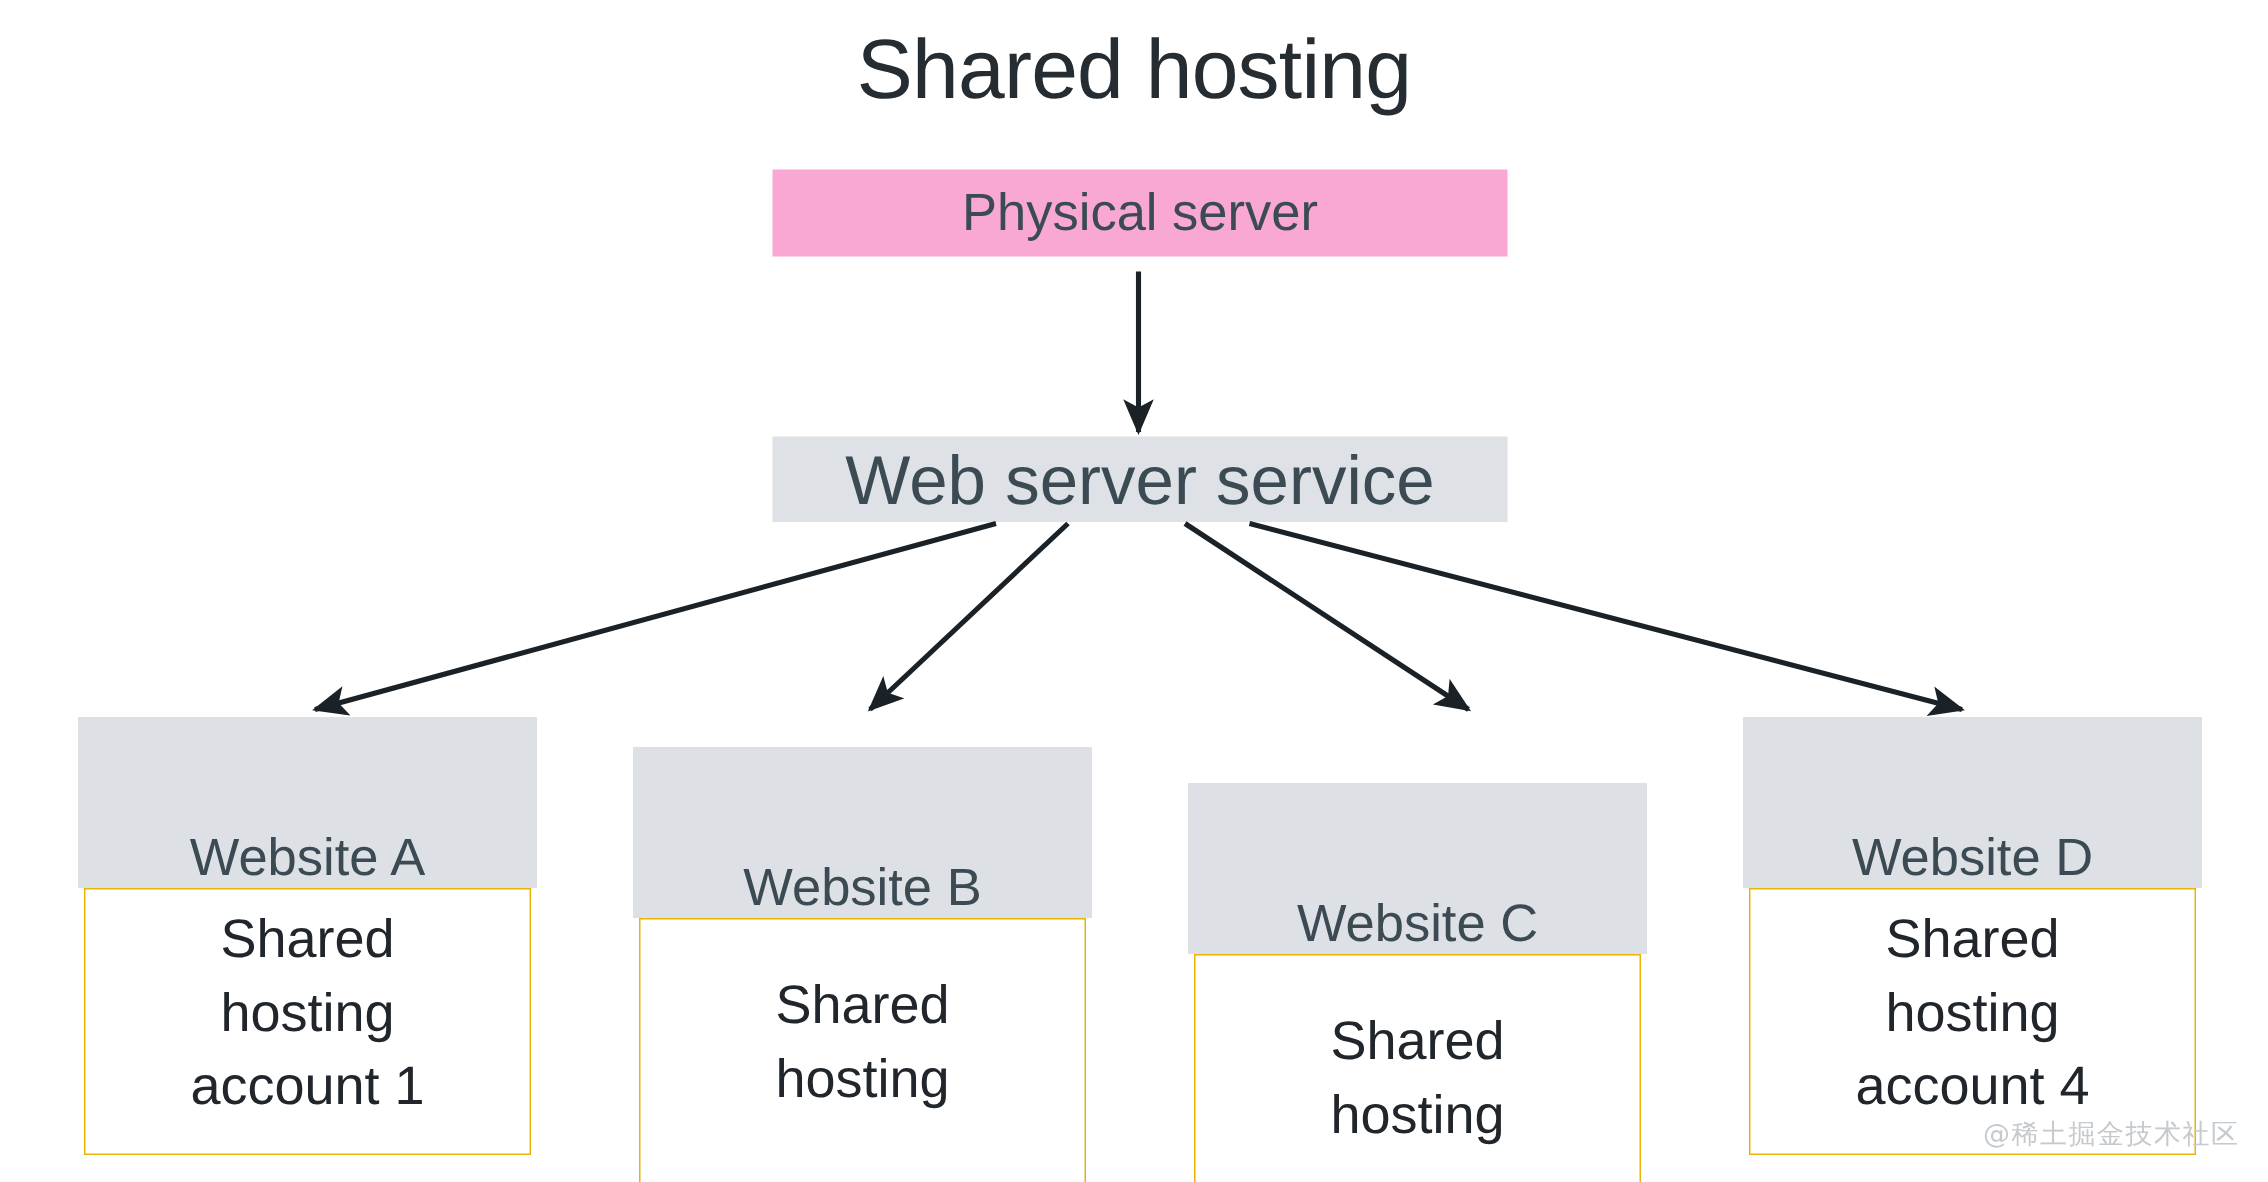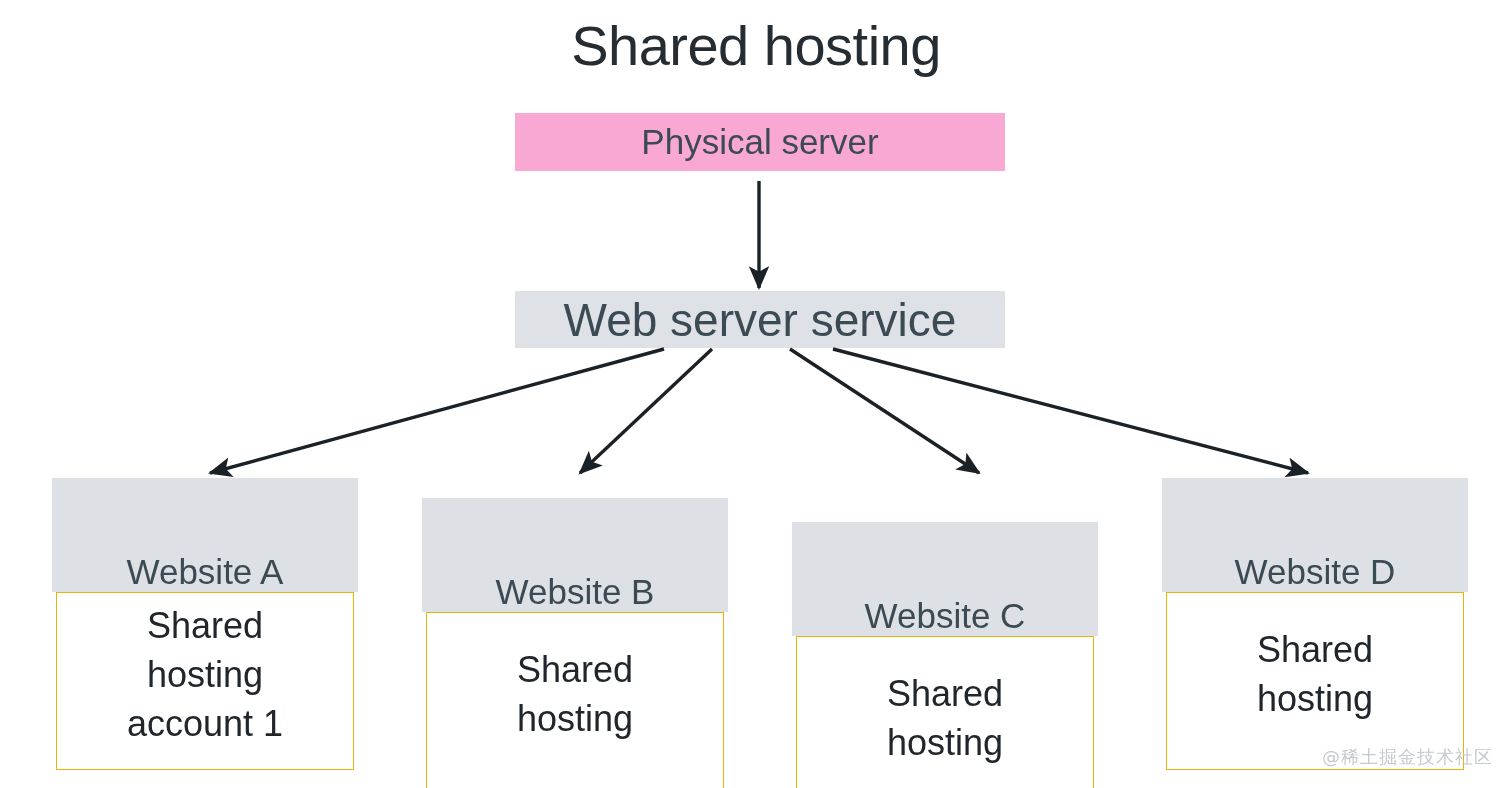--- a/index.html
+++ b/index.html
@@ -197,18 +197,19 @@
     </div>
   </div>
 
   <div class="site-card pos-3">
     <div class="site-header">
       <span>Website D</span>
     </div>
     <div class="site-body">
       <div class="site-body-line">Shared</div>
       <div class="site-body-line">hosting</div>
+      <div class="site-body-line">account 4</div>
     </div>
   </div>
 
   <div class="watermark">@稀土掘金技术社区</div>
 
 </div>
 
 </body></html>

